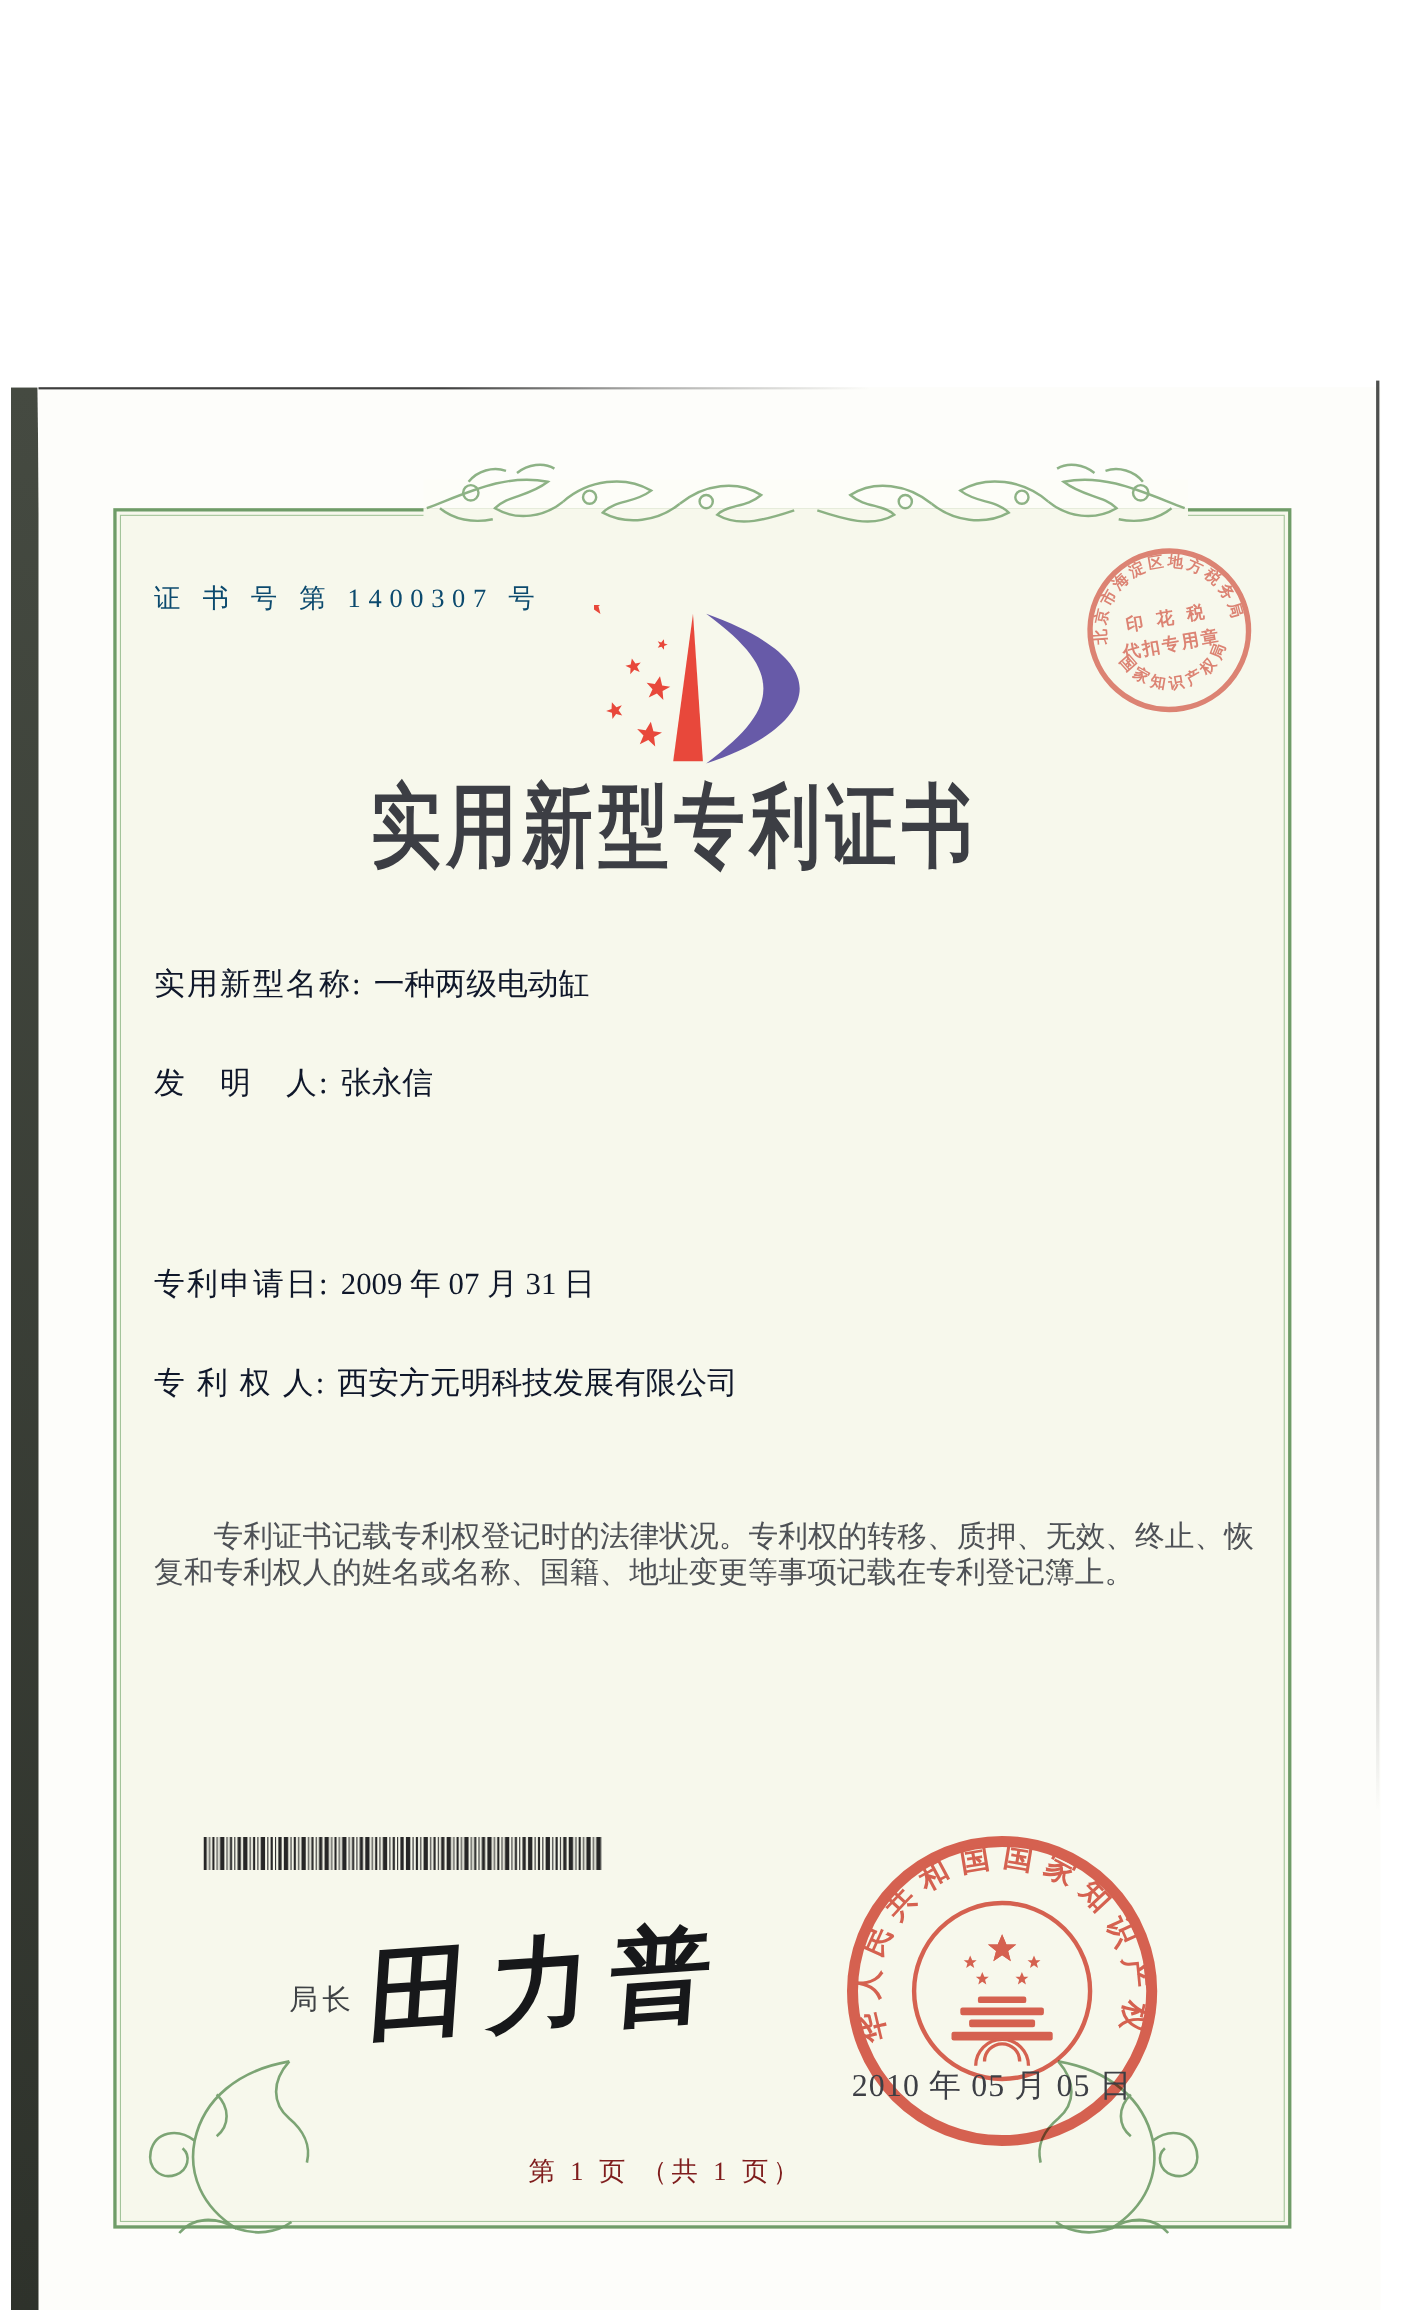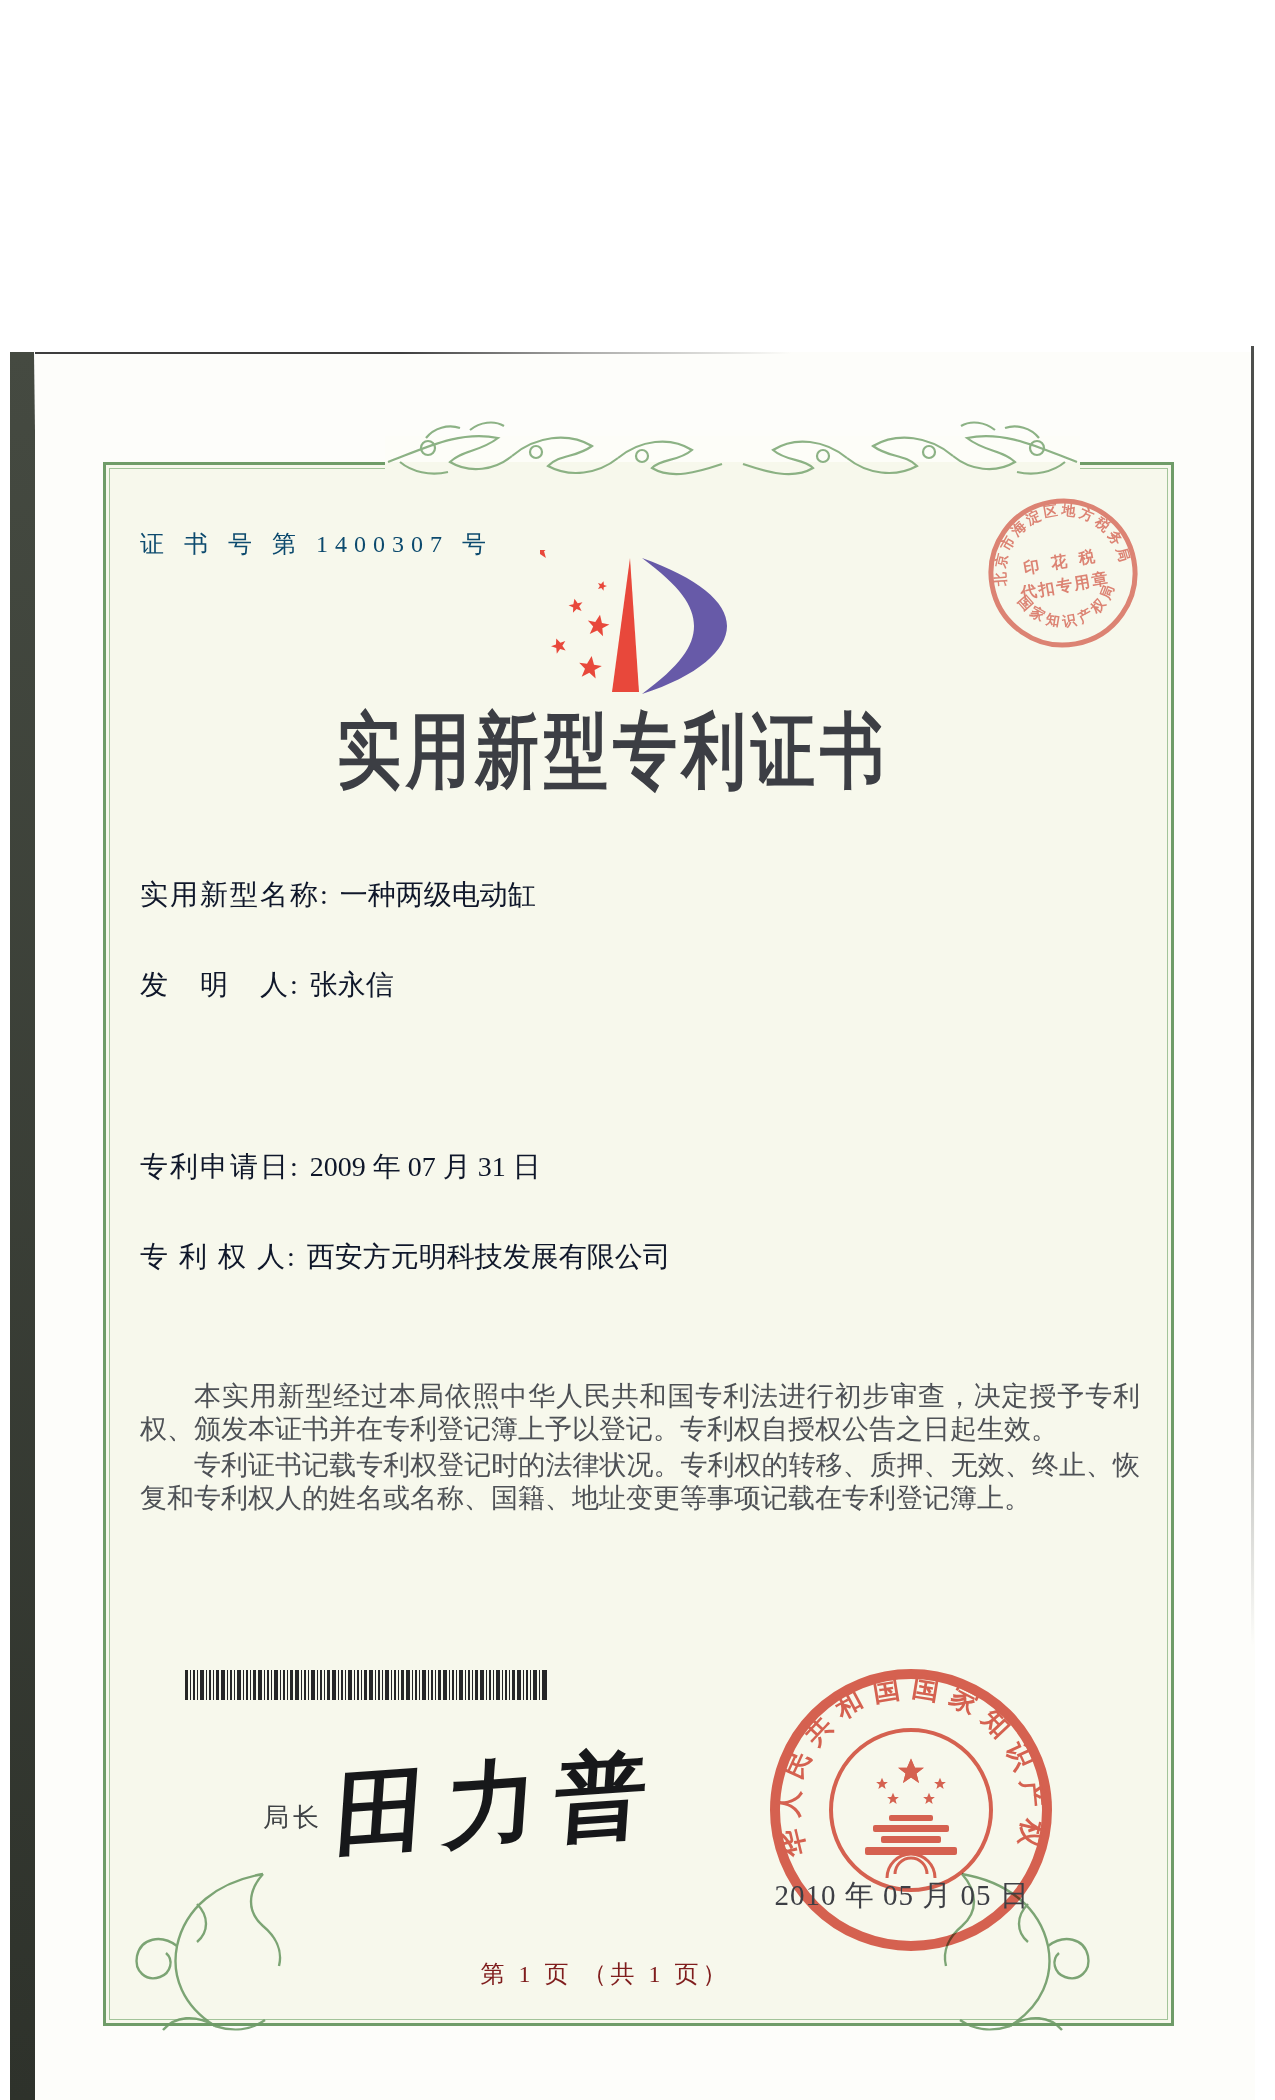--- a/index.html
+++ b/index.html
@@ -111,21 +111,20 @@
       <span class="lbl">发　明　人:</span><span class="val">张永信</span>
     </div>
     <div class="fieldrow" style="top:796px">
       <span class="lbl">专利申请日:</span><span class="val">2009 年 07 月 31 日</span>
     </div>
     <div class="fieldrow" style="top:886px">
       <span class="lbl">专 利 权 人:</span><span class="val">西安方元明科技发展有限公司</span>
     </div>
 
     <div class="paras">
-      <p>本实用新型经过本局依照中华人民共和国专利法进行初步审查，决定授予专利权、颁发本证书并在专利登记簿上予以登记。专利权自授权公告之日起生效。</p>
       <p>专利证书记载专利权登记时的法律状况。专利权的转移、质押、无效、终止、恢复和专利权人的姓名或名称、国籍、地址变更等事项记载在专利登记簿上。</p>
     </div>
 
     <svg class="barcode" width="362" height="30" viewBox="0 0 362 30">
       <defs>
         <pattern id="bc" width="37" height="30" patternUnits="userSpaceOnUse">
           <g fill="#262626">
             <rect x="0" width="3" height="30"></rect>
               <rect x="5" width="1" height="30"></rect>
             <rect x="8" width="2" height="30"></rect>

